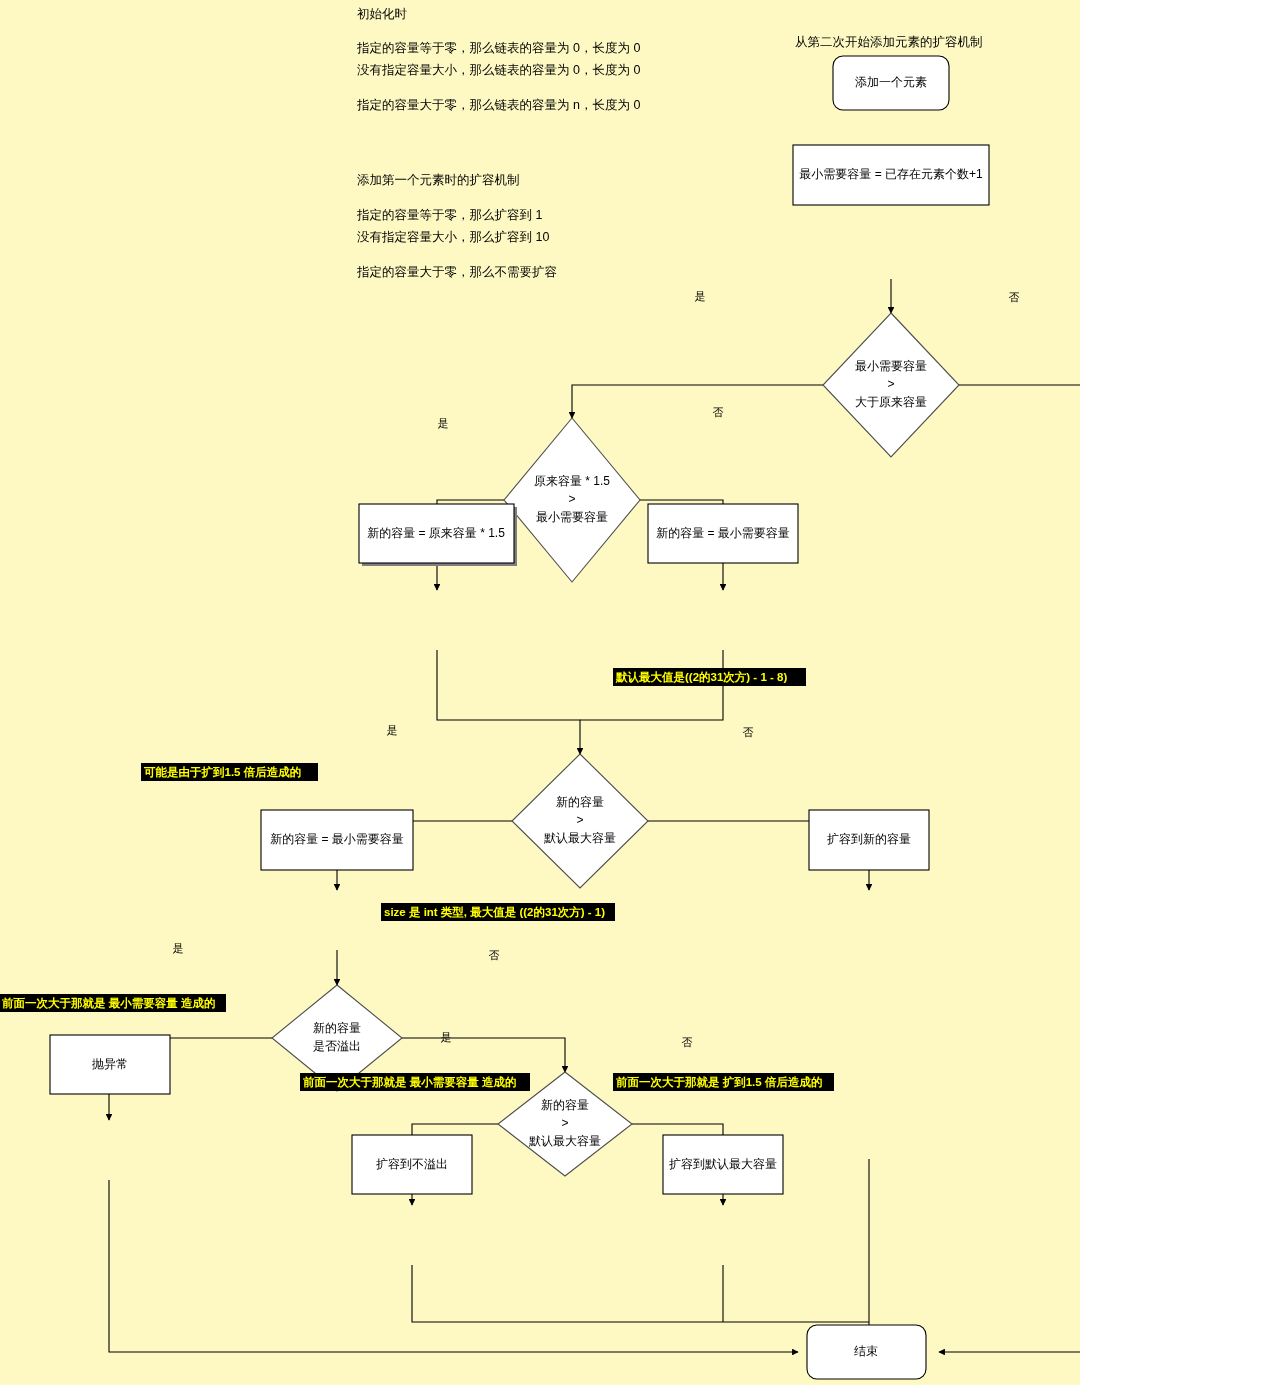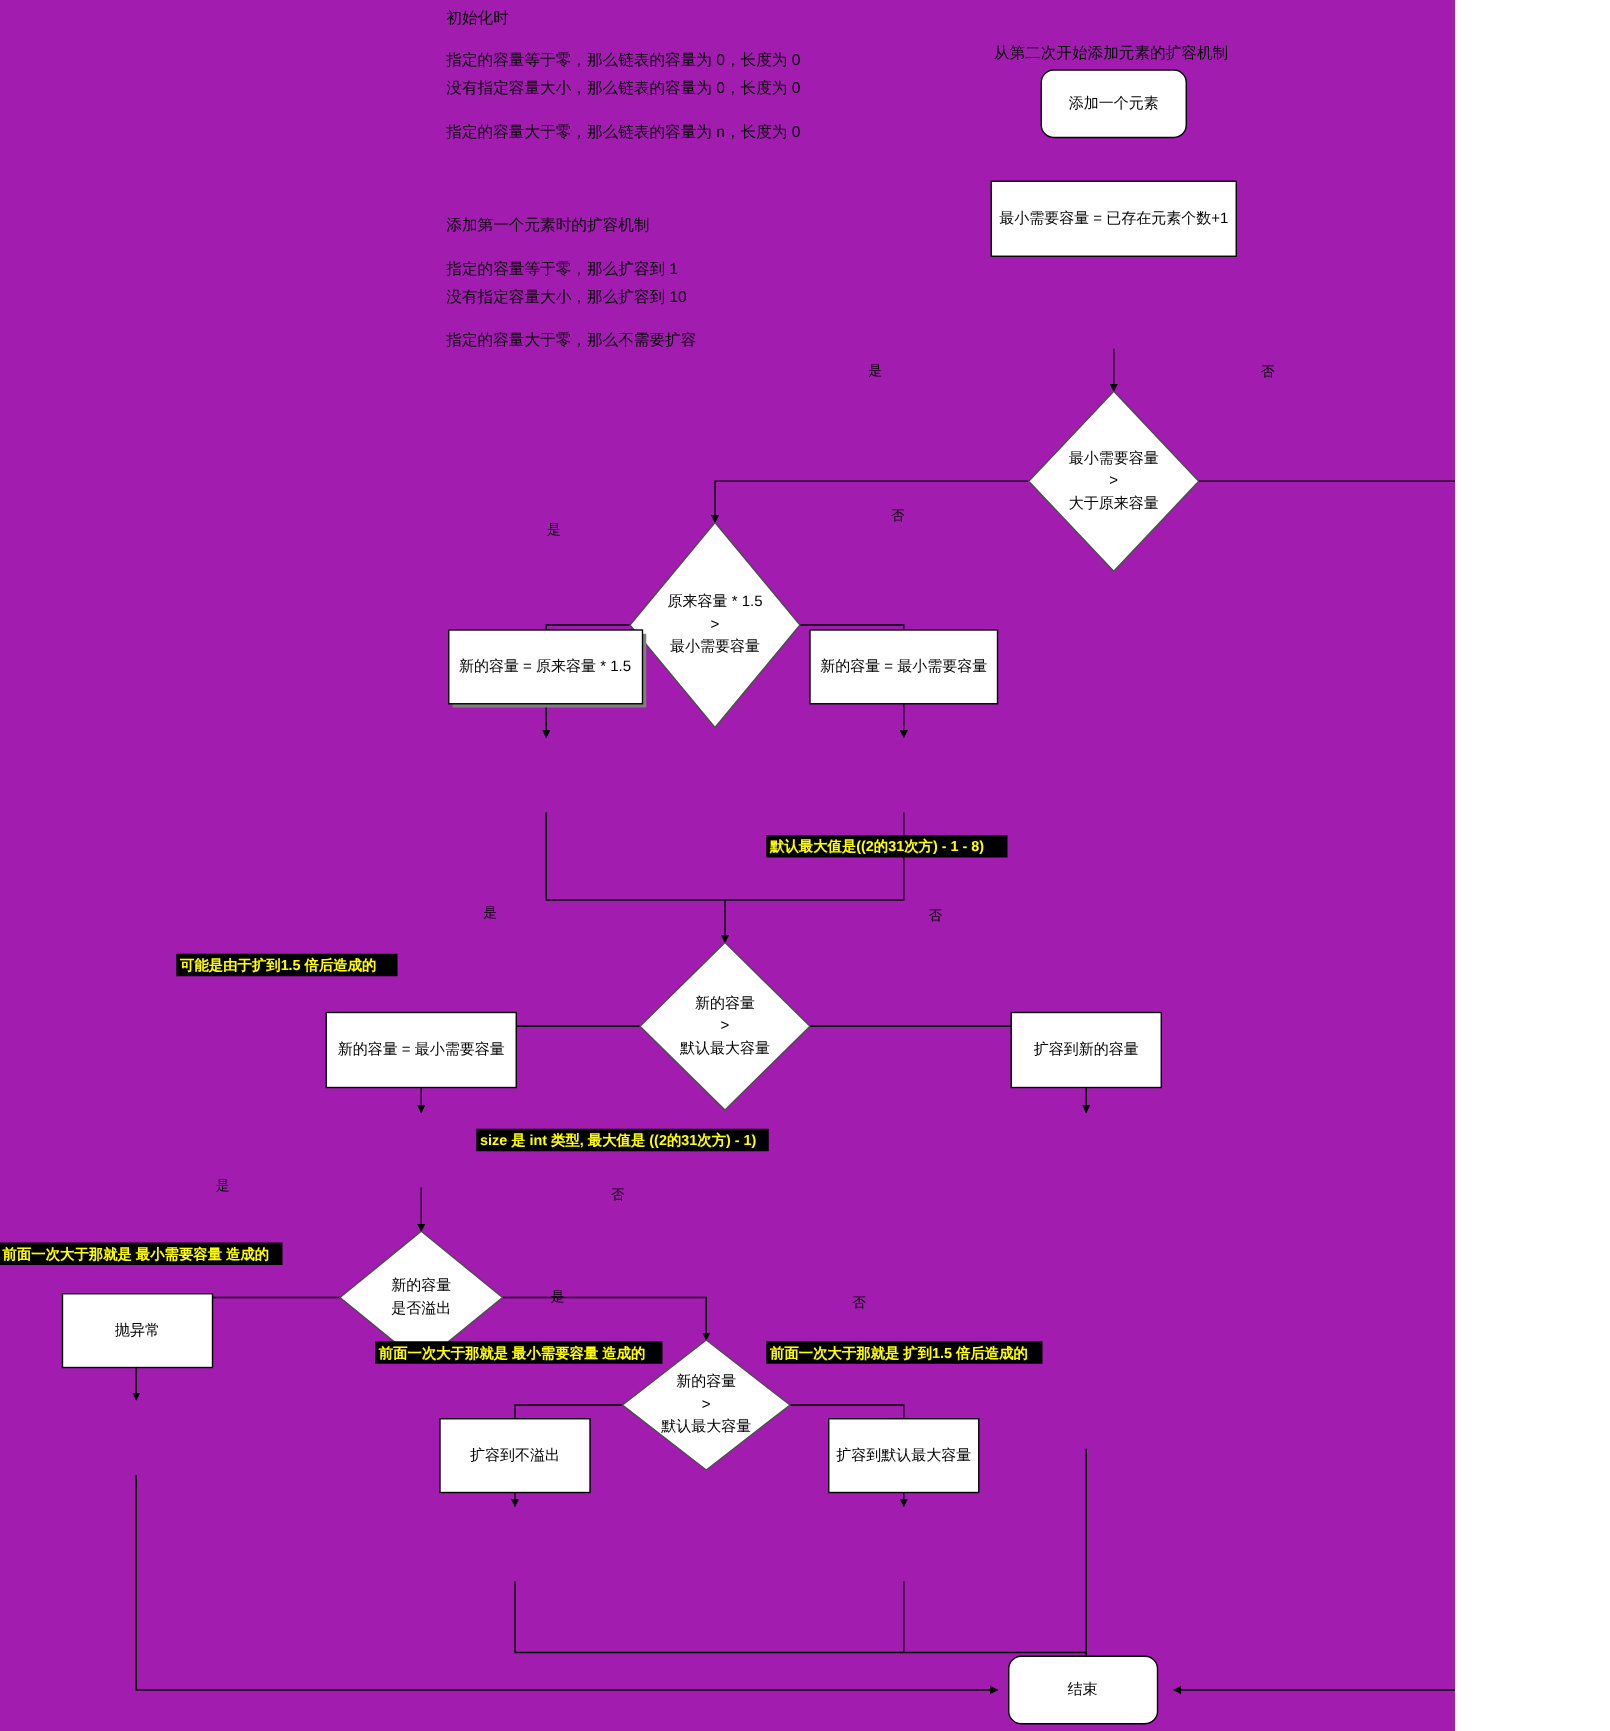--- a/index.html
+++ b/index.html
@@ -5,23 +5,23 @@
   html, body {
     margin: 0;
     padding: 0;
     background: #ffffff;
   }
   body {
     font-family: "Liberation Sans", "DejaVu Sans", sans-serif;
   }
   #canvas {
     position: relative;
-    width: 1164px;
+    width: 1080px;
     height: 1385px;
-    background: #a21caf;
+    background: #fef9c3;
     overflow: hidden;
   }
   svg#diagram {
     position: absolute;
     top: 0; left: 0;
     width: 1288px;
     height: 1385px;
   }
   .node-text {
     font-family: "Liberation Sans", "DejaVu Sans", sans-serif;

